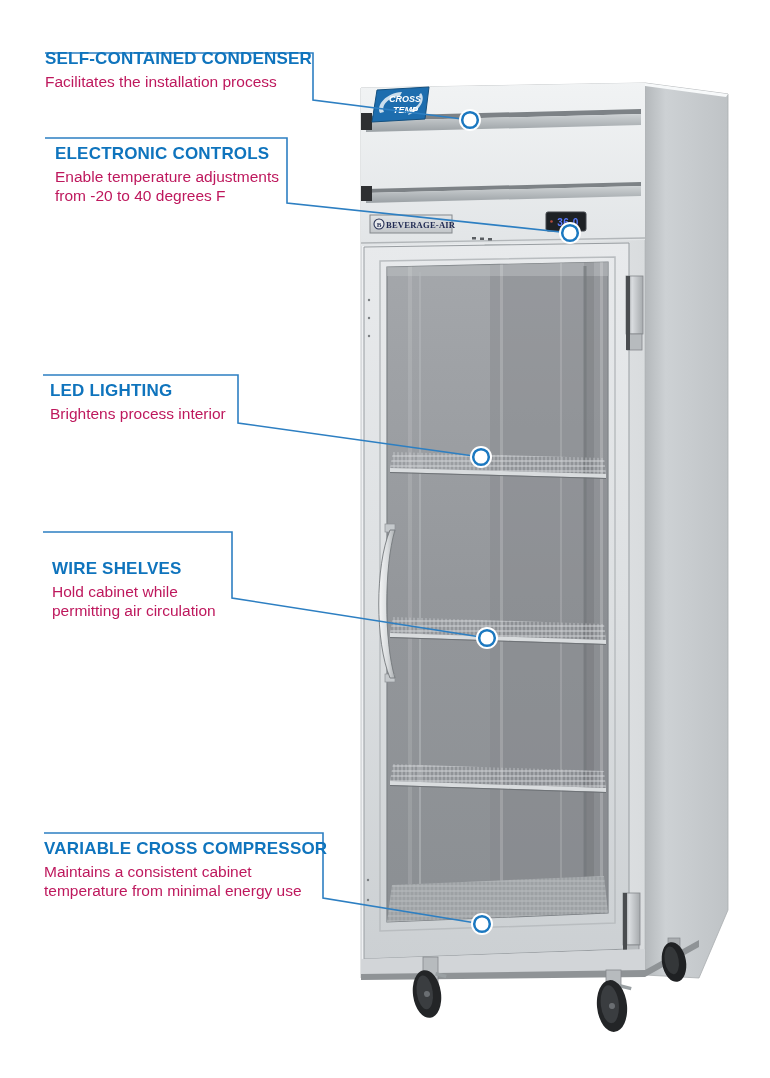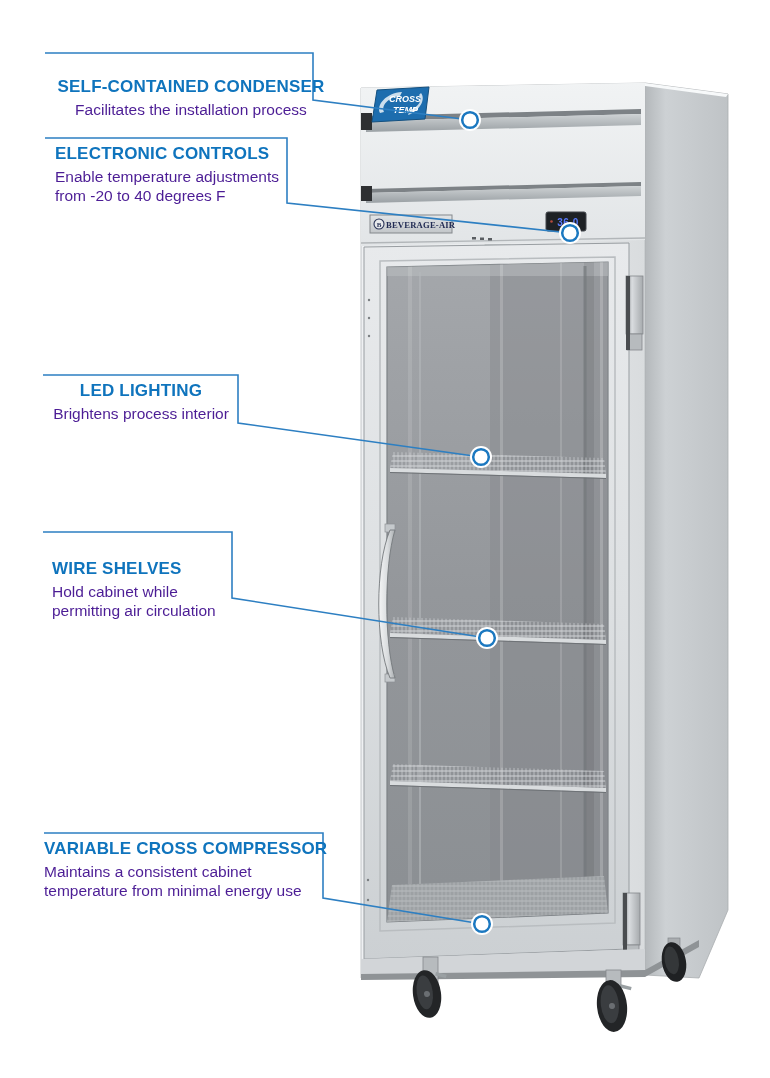--- a/index.html
+++ b/index.html
@@ -7,25 +7,25 @@
     position:relative; width:770px; height:1078px; background:#ffffff;
     overflow:hidden; font-family:"Liberation Sans", sans-serif;
   }
   #scene { position:absolute; left:0; top:0; }
   .callout { position:absolute; }
   .callout .co-title {
     font-size:17px; font-weight:bold; color:#0f74bd; letter-spacing:0.2px;
     line-height:21px;
   }
   .callout .co-desc {
-    font-size:15.5px; color:#4c1d95; line-height:19px; margin-top:3px;
+    font-size:15.5px; color:#be185d; line-height:19px; margin-top:3px;
   }
-  #co1 { left:45px; top:76px;  width:292px;text-align:center; }
+  #co1 { left:45px; top:48px;  width:292px; }
   #co2 { left:55px; top:143px; width:252px; }
-  #co3 { left:26px; top:380px; width:230px;text-align:center; }
+  #co3 { left:50px; top:380px; width:230px; }
   #co4 { left:52px; top:537px; width:196px;margin-top:21px; }
   #co5 { left:44px; top:838px; width:287px; }
   svg text { font-family:"Liberation Sans", sans-serif; }
   .plate-text { font-family:"Liberation Serif", serif; }
 </style>
 </head>
 <body>
 
 <div id="canvas">
 

